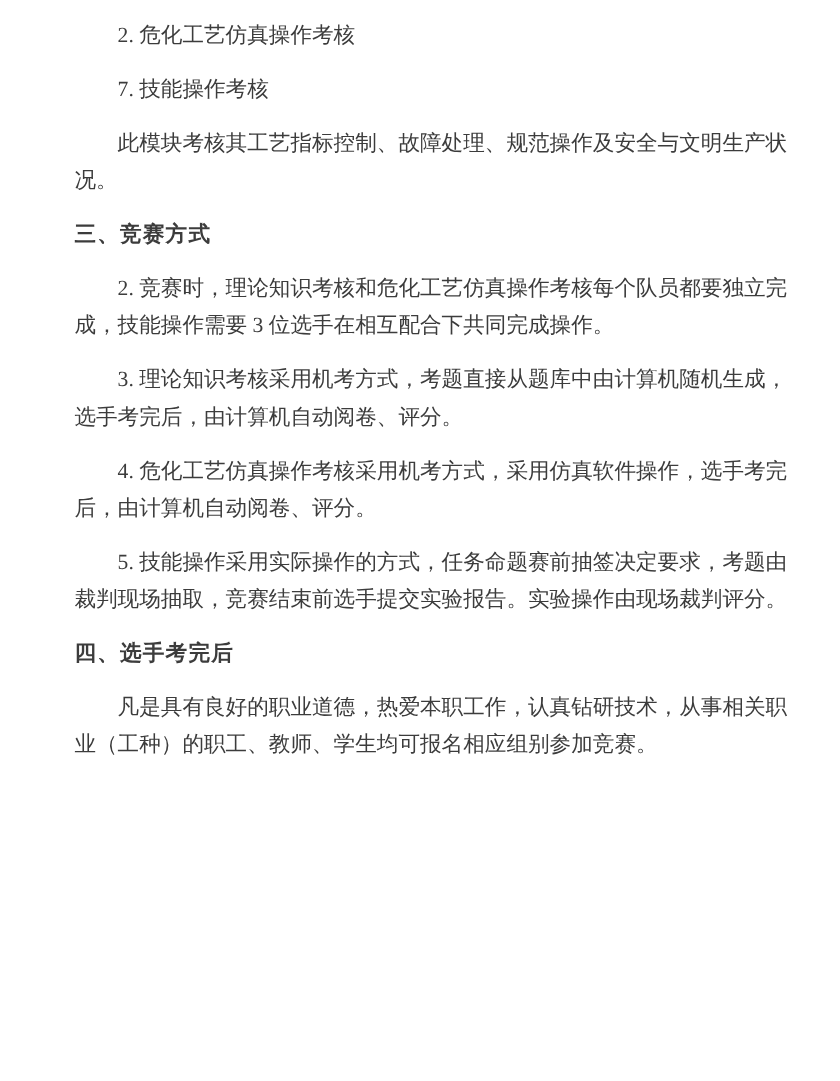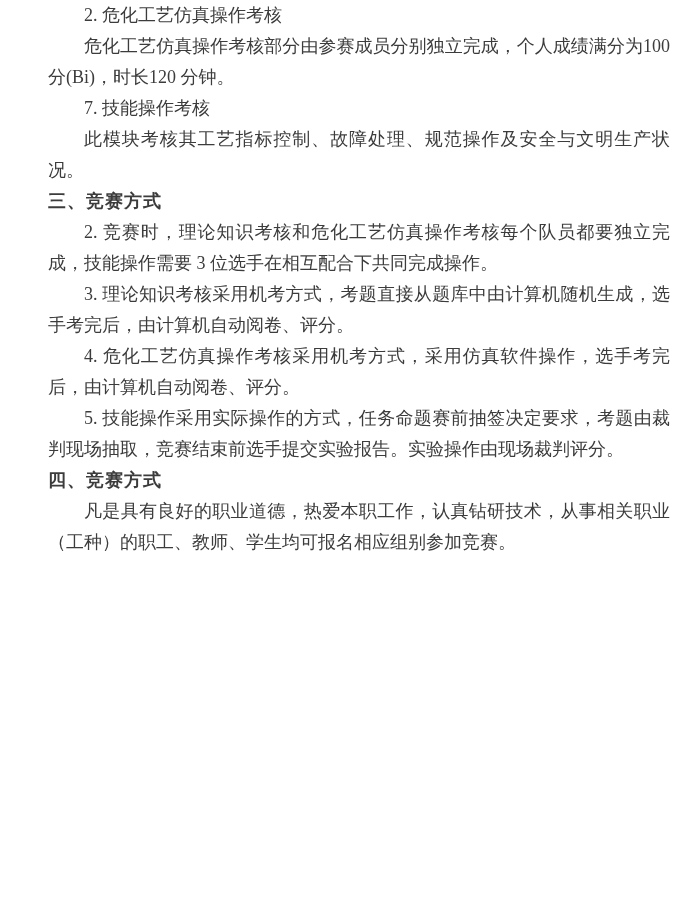--- a/index.html
+++ b/index.html
@@ -20,43 +20,42 @@
     top: 0px;
     width: 622px;
     font-family: "Liberation Serif", "DejaVu Serif", serif;
     font-size: 18px;
     line-height: 31px;
     color: #3c3c3c;
     text-align: justify;
     text-justify: inter-ideograph;
   }
   .doc p {
-    margin: 0;
+    margin: 14px;
     padding: 0;
   }
   .para {
     text-indent: 2em;
   }
   .heading {
     text-indent: 0;
     font-weight: 700;
     font-family: Liberation Serif, serif;
     letter-spacing: 1px;
   }
 </style>
 </head>
 <body>
 
 <div class="page">
   <div class="doc">
     <p class="para">2. 危化工艺仿真操作考核</p>
-    <p class="para">危化工艺仿真操作考核部分由参赛成员分别独立完成，个人成绩满分为100分(Bi)，时长120 分钟。</p>
     <p class="para">7. 技能操作考核</p>
     <p class="para">此模块考核其工艺指标控制、故障处理、规范操作及安全与文明生产状况。</p>
     <p class="heading">三、竞赛方式</p>
     <p class="para">2. 竞赛时，理论知识考核和危化工艺仿真操作考核每个队员都要独立完成，技能操作需要 3 位选手在相互配合下共同完成操作。</p>
     <p class="para">3. 理论知识考核采用机考方式，考题直接从题库中由计算机随机生成，选手考完后，由计算机自动阅卷、评分。</p>
     <p class="para">4. 危化工艺仿真操作考核采用机考方式，采用仿真软件操作，选手考完后，由计算机自动阅卷、评分。</p>
     <p class="para">5. 技能操作采用实际操作的方式，任务命题赛前抽签决定要求，考题由裁判现场抽取，竞赛结束前选手提交实验报告。实验操作由现场裁判评分。</p>
-    <p class="heading">四、竞赛方式</p>
+    <p class="heading">四、选手考完后</p>
     <p class="para">凡是具有良好的职业道德，热爱本职工作，认真钻研技术，从事相关职业（工种）的职工、教师、学生均可报名相应组别参加竞赛。</p>
   </div>
 </div>
 
 </body></html>

